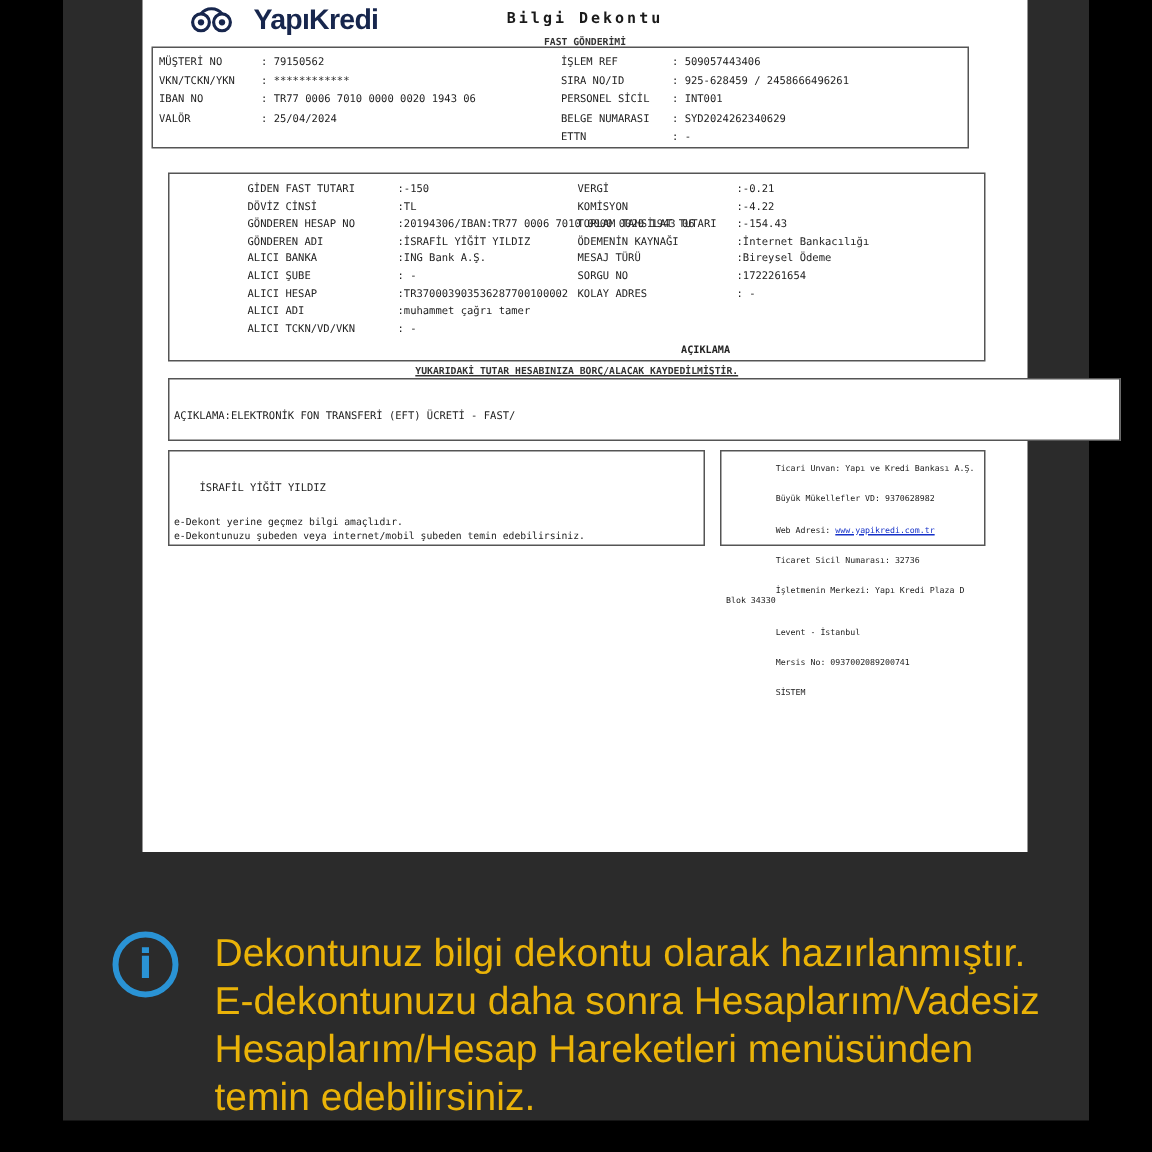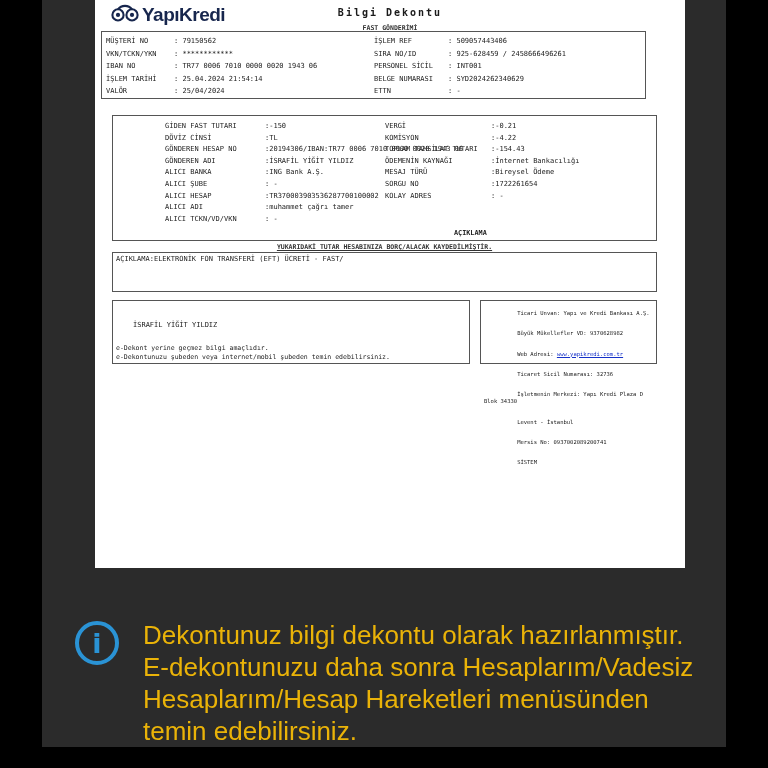--- a/index.html
+++ b/index.html
@@ -2,31 +2,31 @@
 <html><head>
 <meta charset="utf-8">
 <style>
   html,body{margin:0;padding:0;background:#000;}
   body{width:768px;height:768px;overflow:hidden;font-family:"Liberation Sans",sans-serif;}
   .app{position:absolute;left:0;top:0;width:768px;height:768px;background:#000;}
   .screen{position:absolute;left:42px;top:0;width:684px;height:747px;background:#2b2b2b;}
   
   .doc{position:absolute;left:53px;top:0;width:590px;height:568px;background:#ffffff;
        color:#222;font-family:"DejaVu Sans Mono","Liberation Mono",monospace;font-size:7px;}
-  .logo{position:absolute;left:16px;top:3px;display:flex;align-items:center;gap:3px;}
+  .logo{position:absolute;left:32px;top:3px;display:flex;align-items:flex-start;gap:14px;}
   .logo-text{font-family:"Liberation Sans",sans-serif;font-weight:bold;font-size:19px;
              color:#17264d;letter-spacing:-0.5px;}
   .doc-title{position:absolute;left:0;top:7px;width:100%;text-align:center;font-weight:bold;
              font-size:10px;letter-spacing:2px;color:#1a1a1a;}
   .fast-title{position:absolute;left:0;top:24px;width:100%;text-align:center;font-weight:bold;
               font-size:6.5px;color:#333;}
   .box{position:absolute;border:1px solid #555;box-sizing:border-box;background:#fff;}
   .box1{left:6px;top:31px;width:545px;height:68px;}
   .box2{left:17px;top:115px;width:545px;height:126px;}
-  .box3{left:17px;top:252px;width:545px;height:40px;padding:2px 3px;}
+  .box3{left:17px;top:252px;width:635px;height:40px;padding:20px 3px;}
   .sender-box{left:17px;top:300px;width:358px;height:64px;padding:20px;}
   .bank-box{left:385px;top:300px;width:177px;height:64px;padding:2px 3px;
             font-size:5.5px;line-height:6.8px;color:#222;}
   .col{position:absolute;top:3px;}
   .col-l{left:4px;}
   .col-r{left:272px;}
   .box1 .row{line-height:12.6px;}
   .box2 .col{top:5px;}
   .box2 .row{line-height:11.6px;}
   .row{display:flex;white-space:pre;}
@@ -82,23 +82,20 @@
             <div class="row">
             <span class="lbl">MÜŞTERİ NO</span><span class="val">: 79150562</span>
           </div>
             <div class="row">
             <span class="lbl">VKN/TCKN/YKN</span><span class="val">: ************</span>
           </div>
             <div class="row">
             <span class="lbl">IBAN NO</span><span class="val">: TR77 0006 7010 0000 0020 1943 06</span>
           </div>
             <div class="row">
-            <span class="lbl">İŞLEM TARİHİ</span><span class="val">: 25.04.2024 21:54:14</span>
-          </div>
-            <div class="row">
             <span class="lbl">VALÖR</span><span class="val">: 25/04/2024</span>
           </div>
           </div>
         <div class="col col-r b1r">
             <div class="row">
             <span class="lbl">İŞLEM REF</span><span class="val">: 509057443406</span>
           </div>
             <div class="row">
             <span class="lbl">SIRA NO/ID</span><span class="val">: 925-628459 / 2458666496261</span>
           </div>

